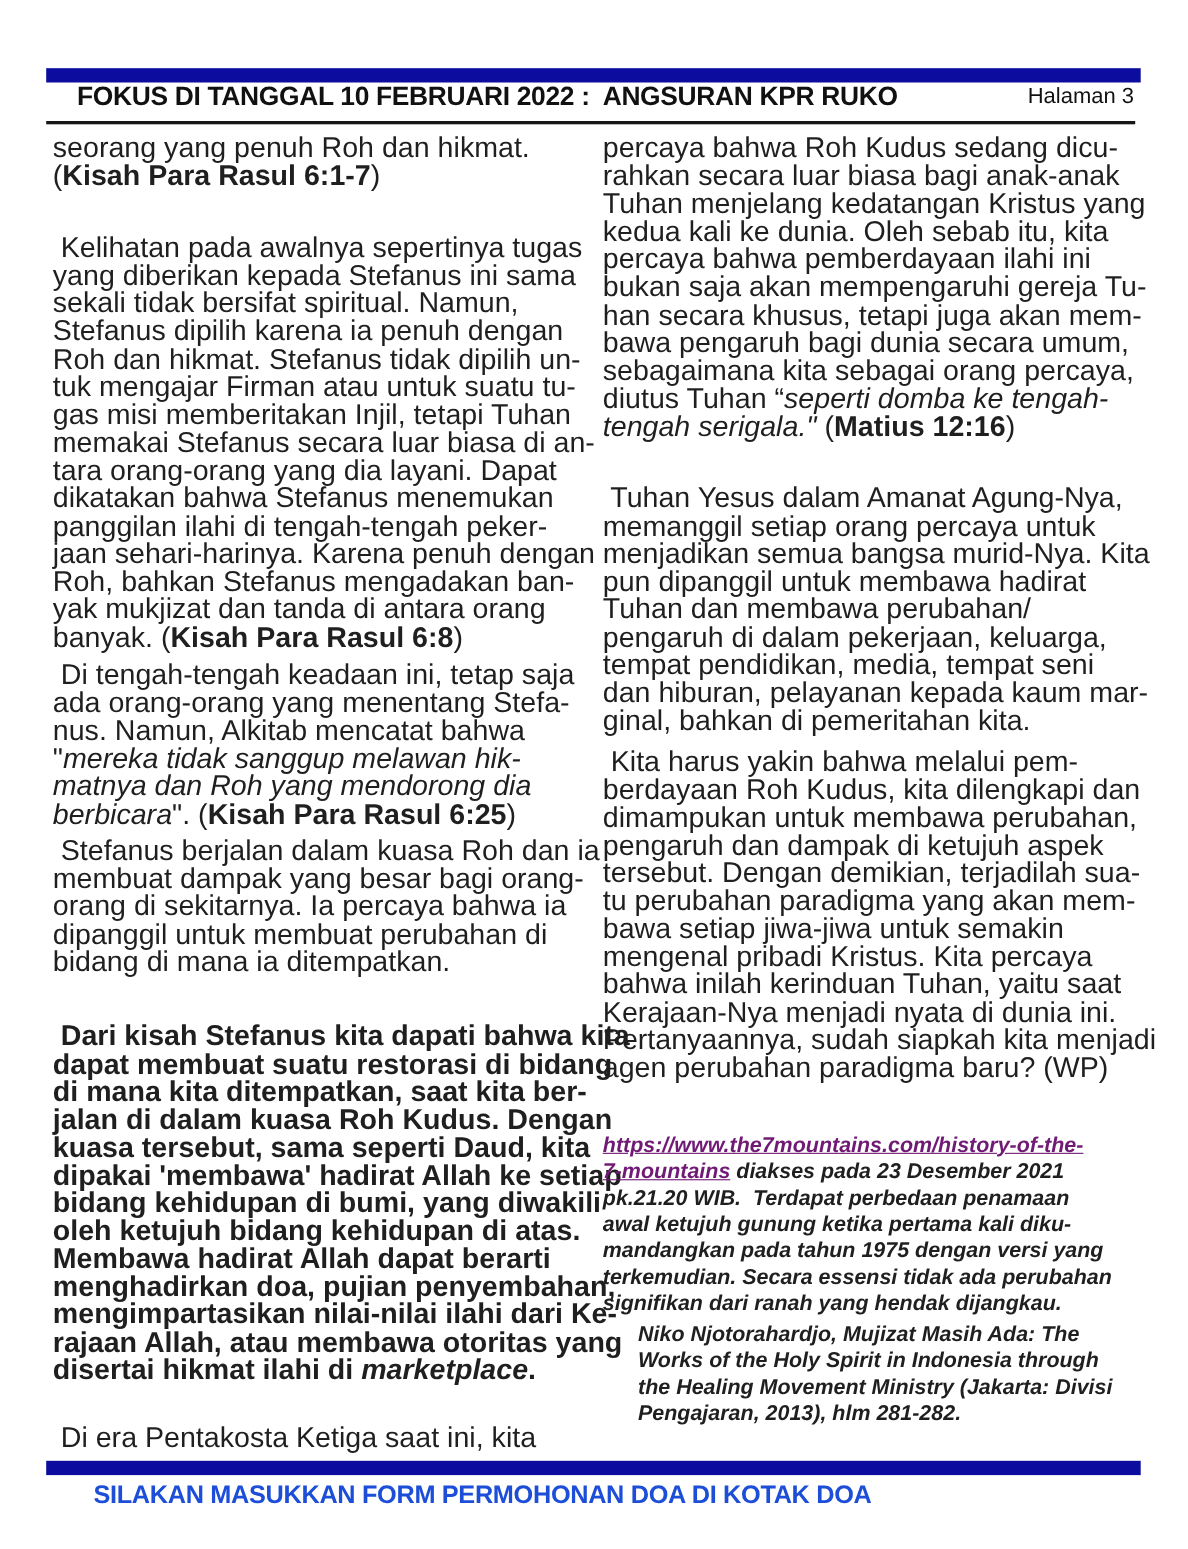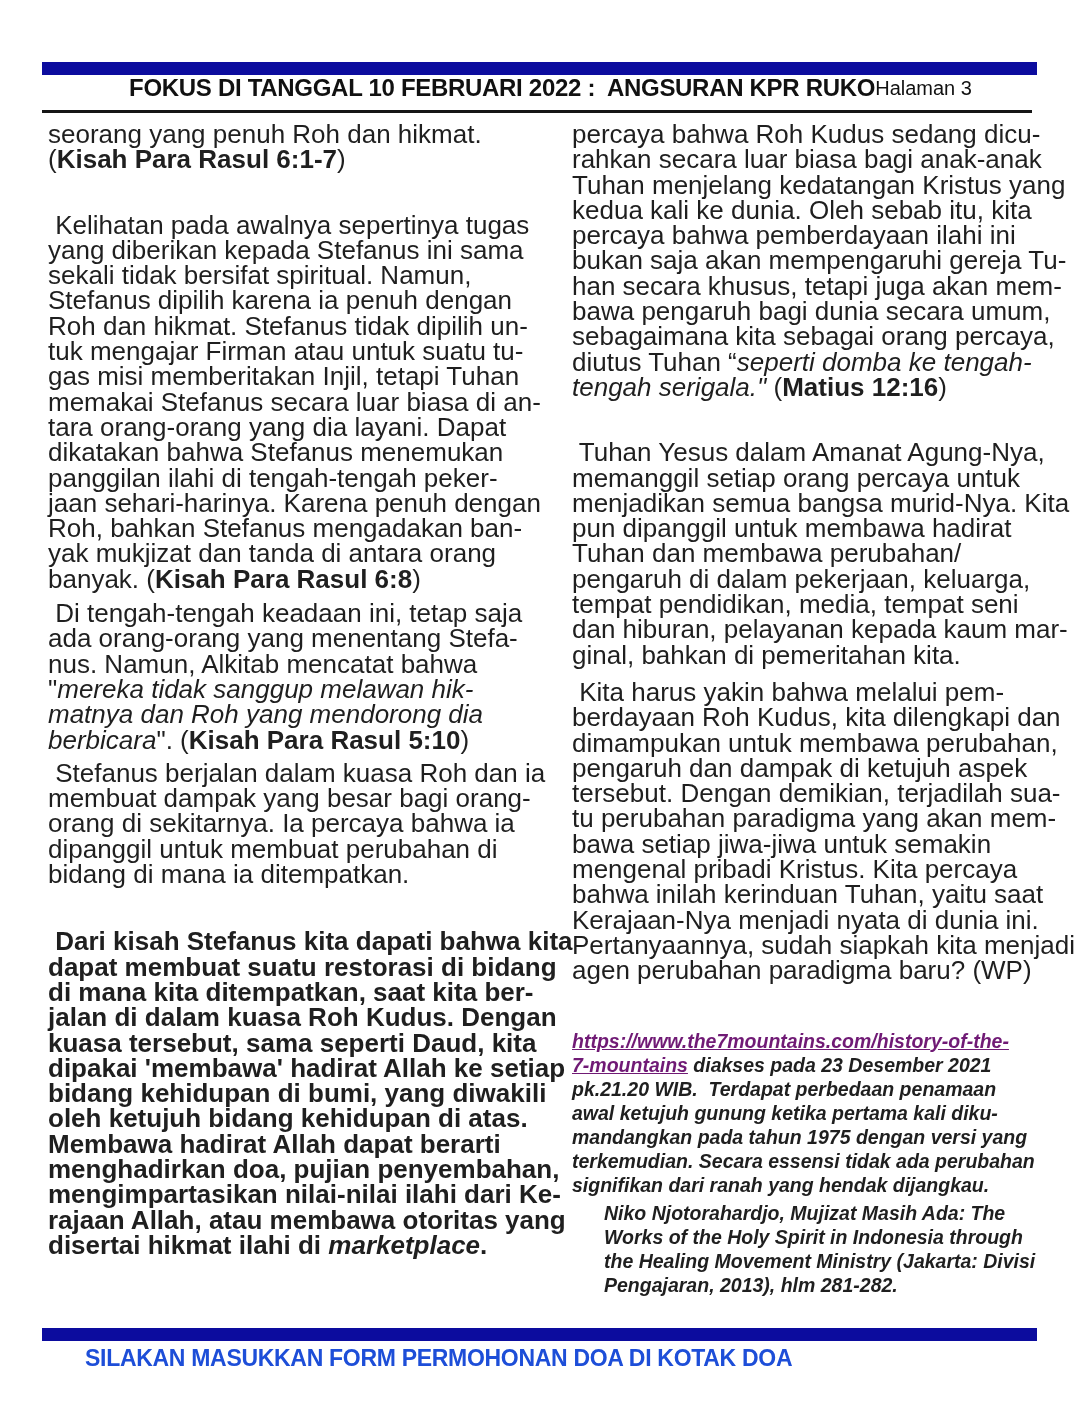--- a/index.html
+++ b/index.html
@@ -7,31 +7,31 @@
     position:relative;
     width:1080px;height:1408px;
     background:#ffffff;
     font-family:"Liberation Sans", sans-serif;
     color:#1f1f1f;
     overflow:hidden;
   }
   .topbar{position:absolute;left:42px;top:62px;width:995px;height:13px;}
   .header-row{
     position:absolute;left:42px;top:76px;width:995px;height:24px;
-    display:flex;align-items:center;justify-content:center;
+    display:flex;align-items:center;justify-content:space-between;
   }
   .title{
     font-weight:bold;font-size:24px;letter-spacing:-0.3px;
     padding-left:28px;white-space:pre;color:#111;
   }
   .pagenum{font-size:20px;color:#111;padding-right:6px;white-space:pre;}
   .rule{position:absolute;left:42px;top:110px;width:990px;height:3px;background:#161616;}
   .col{position:absolute;top:122px;width:500px;}
   .col-left{left:48px;}
-  .col-right{left:572px;}
+  .col-right{left:548px;}
   .para{
     font-size:26px;line-height:25.3px;white-space:pre;
     color:#1f1f1f;
   }
   .para.footnote{font-size:19.5px;line-height:24px;font-weight:bold;font-style:italic;}
   .seg-b{font-weight:bold;}
   .seg-i{font-style:italic;}
   .seg-bi{font-weight:bold;font-style:italic;}
   .seg-l{font-weight:bold;font-style:italic;text-decoration:underline;}
   .col-left  .para:nth-child(2){margin-top:40px;}
@@ -78,39 +78,40 @@
 panggilan ilahi di tengah-tengah peker-
 jaan sehari-harinya. Karena penuh dengan
 Roh, bahkan Stefanus mengadakan ban-
 yak mukjizat dan tanda di antara orang
 banyak. (</span><span class="seg-b">Kisah Para Rasul 6:8</span><span>)</span></div>
       <div class="para"><span> Di tengah-tengah keadaan ini, tetap saja
 ada orang-orang yang menentang Stefa-
 nus. Namun, Alkitab mencatat bahwa
 "</span><span class="seg-i">mereka tidak sanggup melawan hik-
 matnya dan Roh yang mendorong dia
-berbicara</span><span>". (</span><span class="seg-b">Kisah Para Rasul 5:10</span><span>)</span></div>
+berbicara</span><span>". (</span><span class="seg-b">Kisah Para Rasul 6:25</span><span>)</span></div>
       <div class="para"><span> Stefanus berjalan dalam kuasa Roh dan ia
 membuat dampak yang besar bagi orang-
 orang di sekitarnya. Ia percaya bahwa ia
 dipanggil untuk membuat perubahan di
 bidang di mana ia ditempatkan.</span></div>
       <div class="para"><span> Dari kisah Stefanus kita dapati bahwa kita
 dapat membuat suatu restorasi di bidang
 di mana kita ditempatkan, saat kita ber-
 jalan di dalam kuasa Roh Kudus. Dengan
 kuasa tersebut, sama seperti Daud, kita
 dipakai 'membawa' hadirat Allah ke setiap
 bidang kehidupan di bumi, yang diwakili
 oleh ketujuh bidang kehidupan di atas.
 Membawa hadirat Allah dapat berarti
 menghadirkan doa, pujian penyembahan,
 mengimpartasikan nilai-nilai ilahi dari Ke-
 rajaan Allah, atau membawa otoritas yang
 disertai hikmat ilahi di </span><span class="seg-i">marketplace</span><span>.</span></div>
+      <div class="para"><span> Di era Pentakosta Ketiga saat ini, kita</span></div>
     </div>
   <div class="col col-right" id="col-right">
       <div class="para"><span>percaya bahwa Roh Kudus sedang dicu-
 rahkan secara luar biasa bagi anak-anak
 Tuhan menjelang kedatangan Kristus yang
 kedua kali ke dunia. Oleh sebab itu, kita
 percaya bahwa pemberdayaan ilahi ini
 bukan saja akan mempengaruhi gereja Tu-
 han secara khusus, tetapi juga akan mem-
 bawa pengaruh bagi dunia secara umum,

